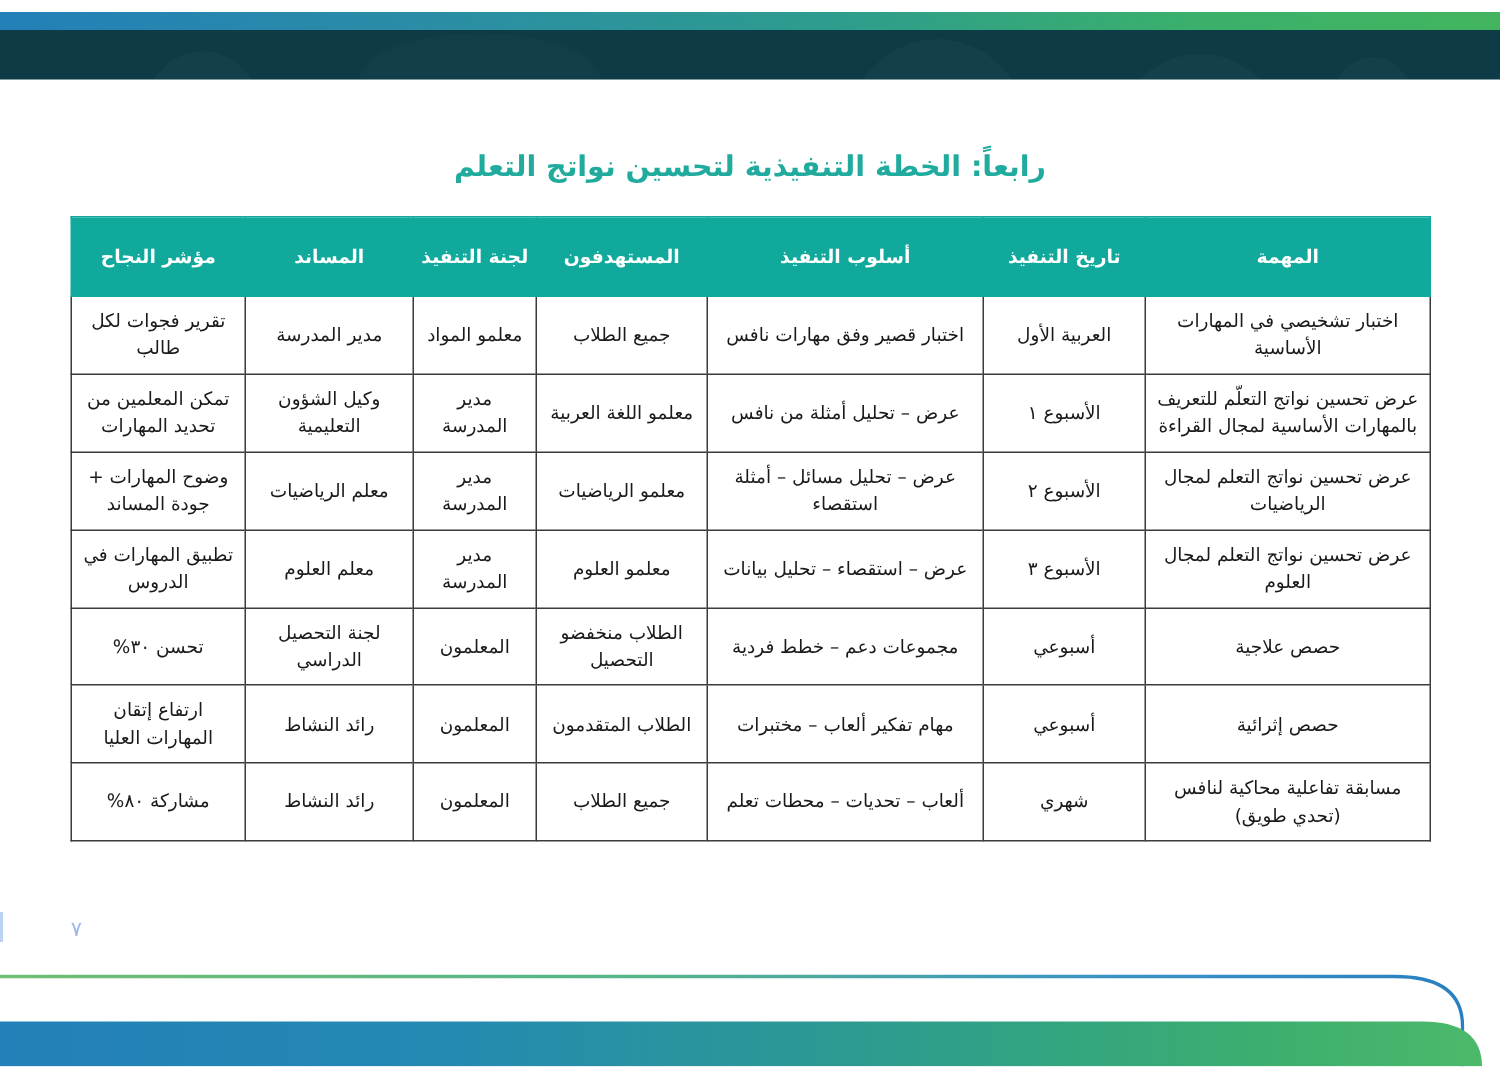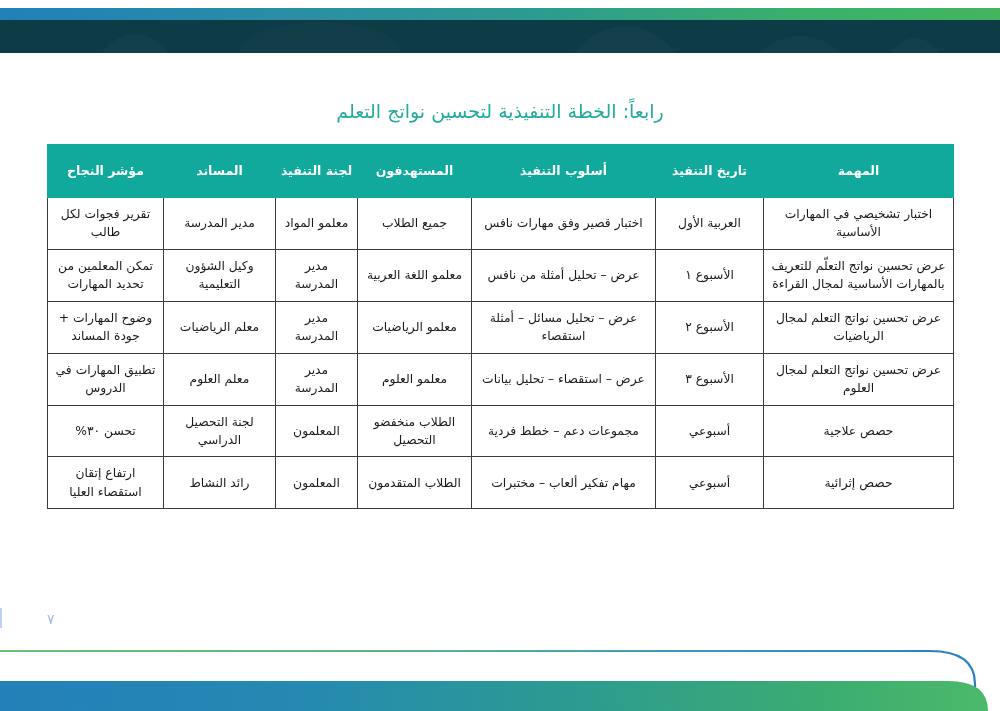--- a/index.html
+++ b/index.html
@@ -46,21 +46,21 @@
 
   
   .slide-title {
     position: absolute;
     top: 100px;
     left: 0;
     width: 1000px;
     text-align: center;
     color: #21ab9e;
     font-size: 19px;
-    font-weight: normal;
+    font-weight: bold;
     letter-spacing: 0;
   }
 
   
   .table-wrap {
     position: absolute;
     top: 144px;
     left: 48px;
     width: 906px;
   }
@@ -216,21 +216,30 @@
         <td>لجنة التحصيل الدراسي</td>
         <td>تحسن ٣٠%</td>
       </tr>
       <tr class="body-row">
         <td>حصص إثرائية</td>
         <td>أسبوعي</td>
         <td>مهام تفكير ألعاب – مختبرات</td>
         <td>الطلاب المتقدمون</td>
         <td>المعلمون</td>
         <td>رائد النشاط</td>
-        <td>ارتفاع إتقان استقصاء العليا</td>
+        <td>ارتفاع إتقان المهارات العليا</td>
+      </tr>
+      <tr class="body-row">
+        <td>مسابقة تفاعلية محاكية لنافس (تحدي طويق)</td>
+        <td>شهري</td>
+        <td>ألعاب – تحديات – محطات تعلم</td>
+        <td>جميع الطلاب</td>
+        <td>المعلمون</td>
+        <td>رائد النشاط</td>
+        <td>مشاركة ٨٠%</td>
       </tr>
     </tbody>
   </table>
 </div>
 
 <div class="page-number">
   <span class="pn-inner">٧</span>
   <span class="bar"></span>
 </div>
 

